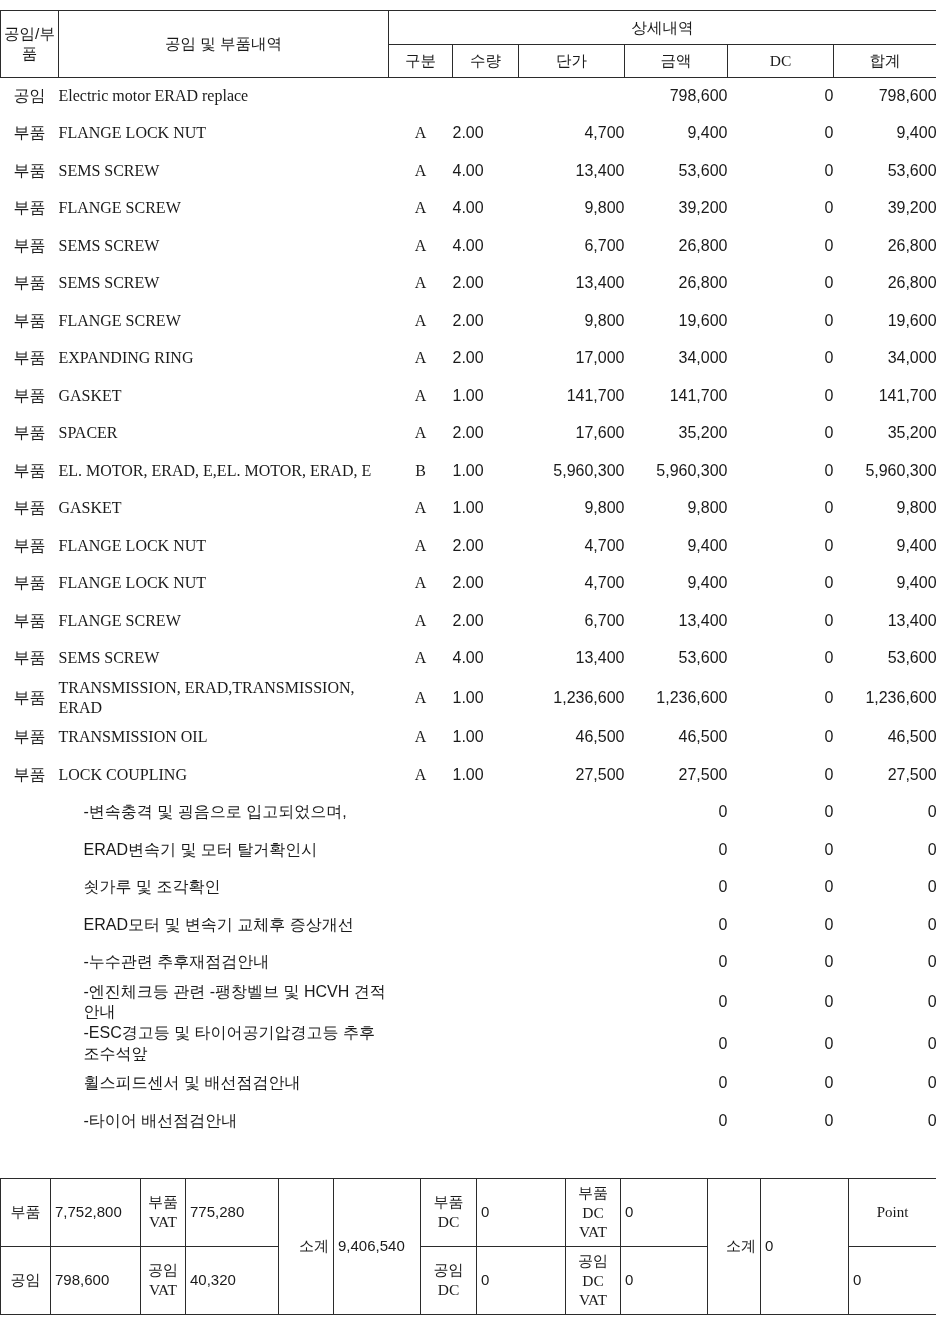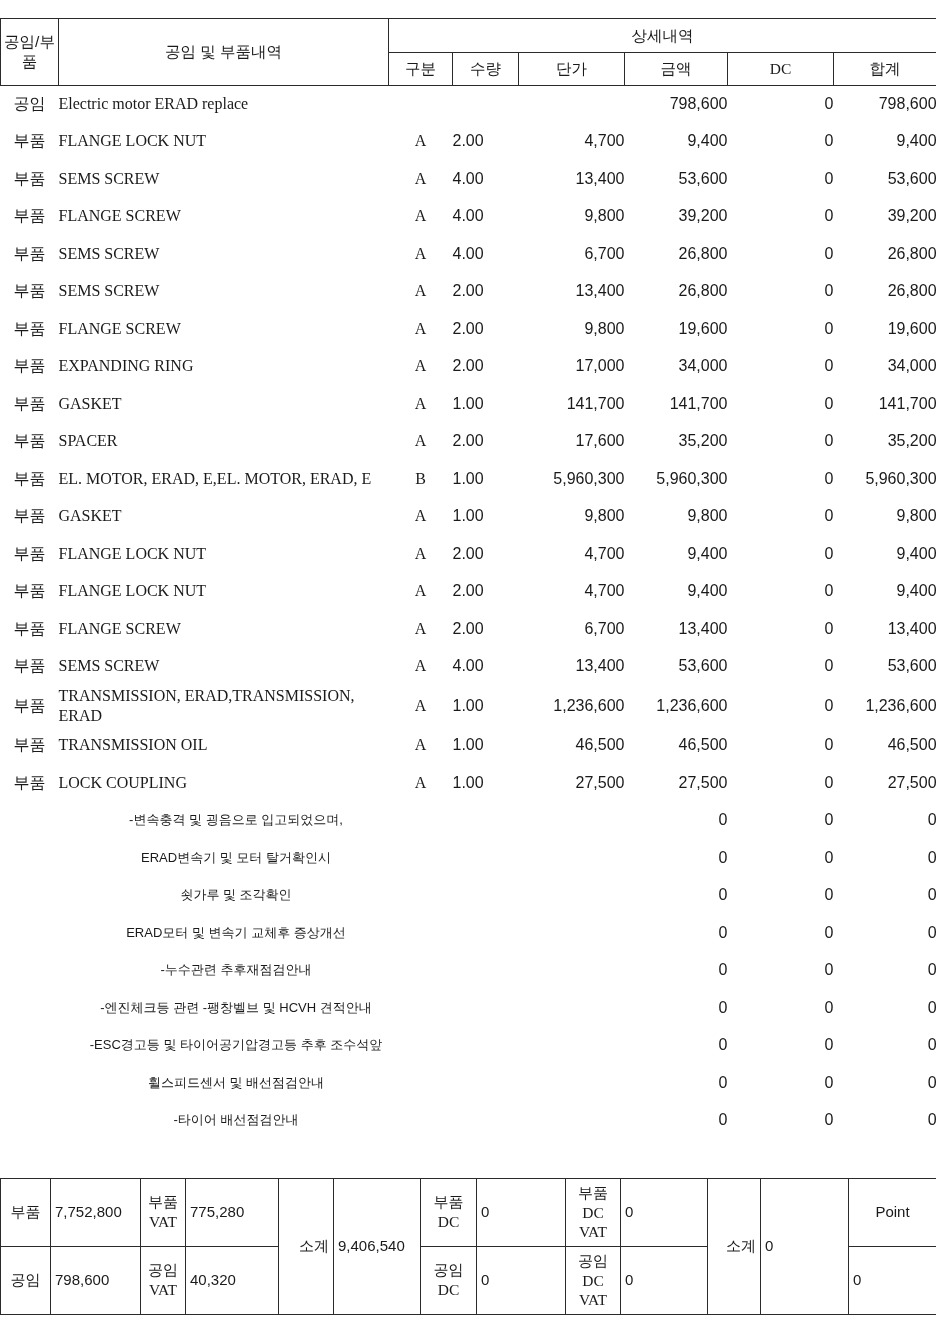--- a/index.html
+++ b/index.html
@@ -18,21 +18,21 @@
     background: #ffffff;
   }
 
   
   table.items {
     border-collapse: collapse;
     table-layout: fixed;
     width: 936px;
     margin: 0;
     position: absolute;
-    top: 18px;
+    top: 10px;
     left: 0;
   }
   table.items col.c0 { width: 58px; }
   table.items col.c1 { width: 330px; }
   table.items col.c2 { width: 64px; }
   table.items col.c3 { width: 66px; }
   table.items col.c4 { width: 106px; }
   table.items col.c5 { width: 103px; }
   table.items col.c6 { width: 106px; }
   table.items col.c7 { width: 103px; }
@@ -67,22 +67,21 @@
   }
   td.desc {
     text-align: left;
     padding-left: 10px;
     padding-right: 6px;
     font-size: 16.5px;
   }
   td.desc.note {
     padding-left: 25px;
     font-family: "Liberation Sans", "DejaVu Sans", sans-serif;
-    font-size: 13px;
-    text-align: center;
+    font-size: 16px;
   }
   td.gubun { text-align: center; font-size: 16px; }
   td.num {
     text-align: right;
     padding-right: 14px;
     font-family: "Liberation Sans", "DejaVu Sans", sans-serif;
     font-size: 15px;
   }
   td.qty {
     text-align: left;
@@ -136,21 +135,21 @@
     font-family: "Liberation Sans", "DejaVu Sans", sans-serif;
     font-size: 15px;
   }
   td.scenter {
     text-align: right;
     font-family: "Liberation Sans", "DejaVu Sans", sans-serif;
     font-size: 14.5px;
   }
   td.spoint {
     text-align: center;
-    font-family: Liberation Sans, sans-serif;
+    font-family: Liberation Serif, serif;
     font-size: 16px;
     margin-top: 40px;
   }
 </style>
 </head>
 <body>
 
 <div class="page">
 
   <table class="items">

